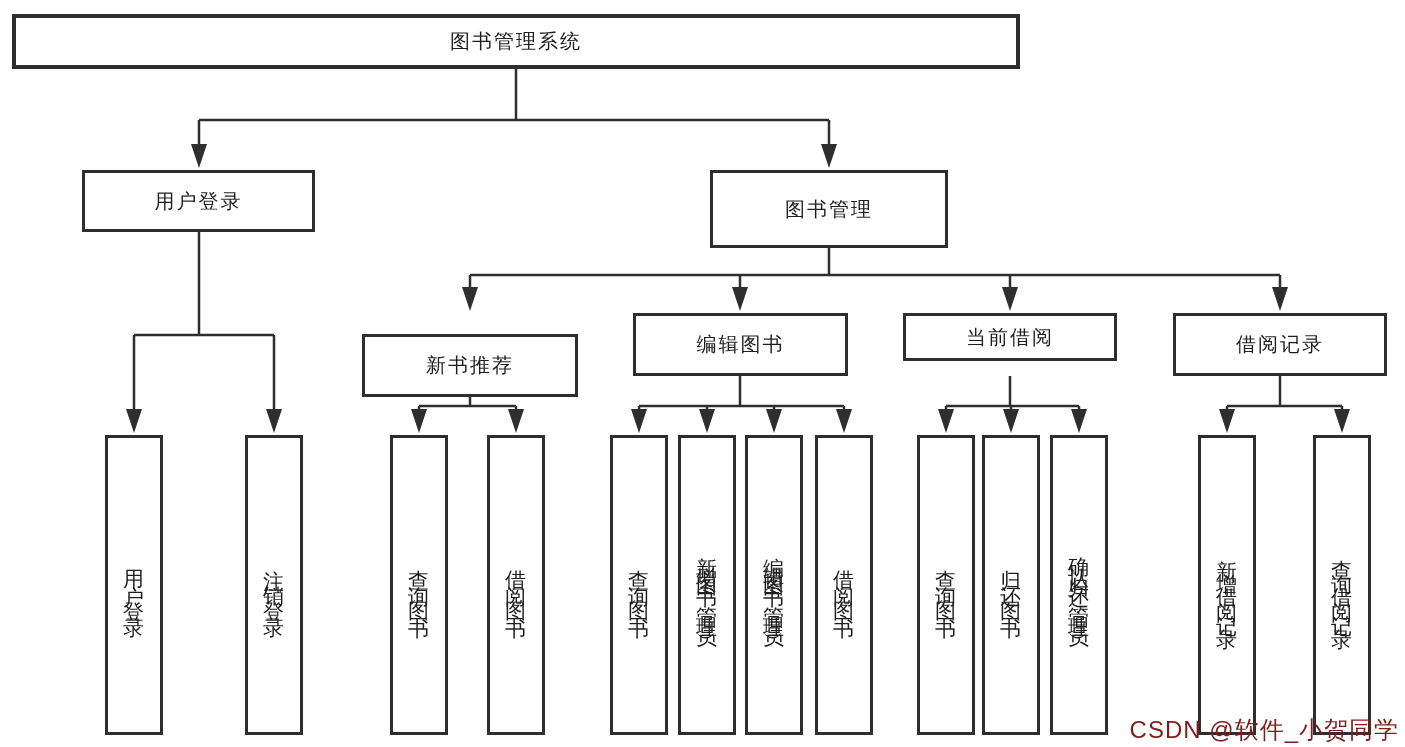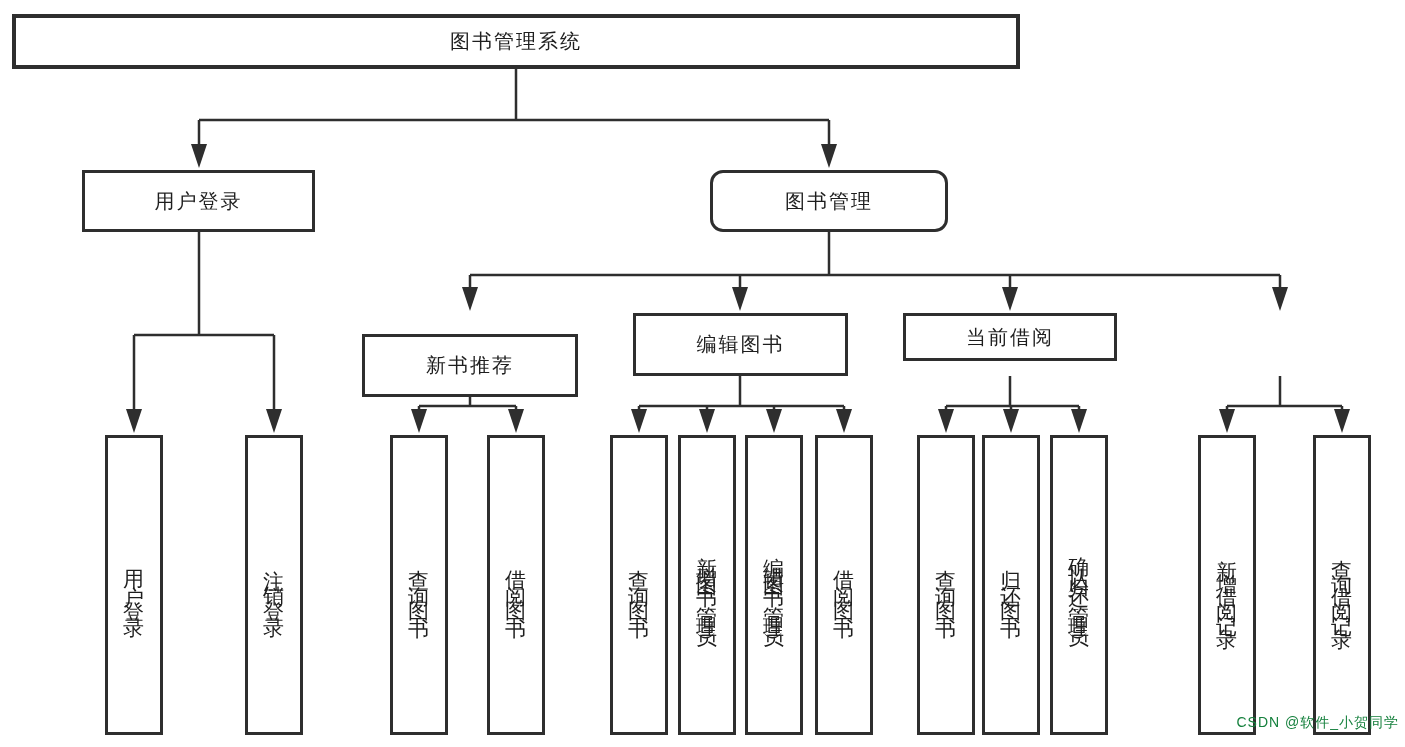--- a/index.html
+++ b/index.html
@@ -45,22 +45,22 @@
     line-height: 1;
     white-space: nowrap;
   }
   .leaf.s4 .v-label { letter-spacing: 16px; }
   .leaf.s6 .v-label { letter-spacing: 14px; }
   .leaf.s9 .v-label { letter-spacing: 10px; }
   .watermark {
     position: absolute;
     top: 714px;
     right: 6px;
-    font-size: 14px;
-    color: #15803d;
+    font-size: 24px;
+    color: #7f1d1d;
     letter-spacing: 1px;
     z-index: 2;
     white-space: nowrap;
   }
 </style>
 </head>
 <body>
 
 <div class="canvas">
 
@@ -104,32 +104,35 @@
     </g>
   </svg>
 
   <div class="box root" style="left:12px; top:14px; width:1008px; height:55px;">
     <span class="h-label">图书管理系统</span>
   </div>
 
   <div class="box" style="left:82px; top:170px; width:233px; height:62px;">
     <span class="h-label">用户登录</span>
   </div>
-  <div class="box" style="left:710px; top:170px; width:238px; height:62px;border-radius:13px;">
+  <div class="box" style="left:710px; top:170px; width:238px; height:78px;">
     <span class="h-label">图书管理</span>
   </div>
 
   <div class="box" style="left:362px; top:313px; width:216px; height:63px;margin-top:21px;">
     <span class="h-label">新书推荐</span>
   </div>
   <div class="box" style="left:633px; top:313px; width:215px; height:63px;">
     <span class="h-label">编辑图书</span>
   </div>
   <div class="box" style="left:903px; top:313px; width:214px; height:48px;">
     <span class="h-label">当前借阅</span>
+  </div>
+  <div class="box" style="left:1173px; top:313px; width:214px; height:63px;">
+    <span class="h-label">借阅记录</span>
   </div>
 
   <div class="box leaf s4" style="left:105px;">
     <span class="v-label">用户登录</span>
   </div>
   <div class="box leaf s4" style="left:245px;">
     <span class="v-label">注销登录</span>
   </div>
 
   <div class="box leaf s4" style="left:390px;">

